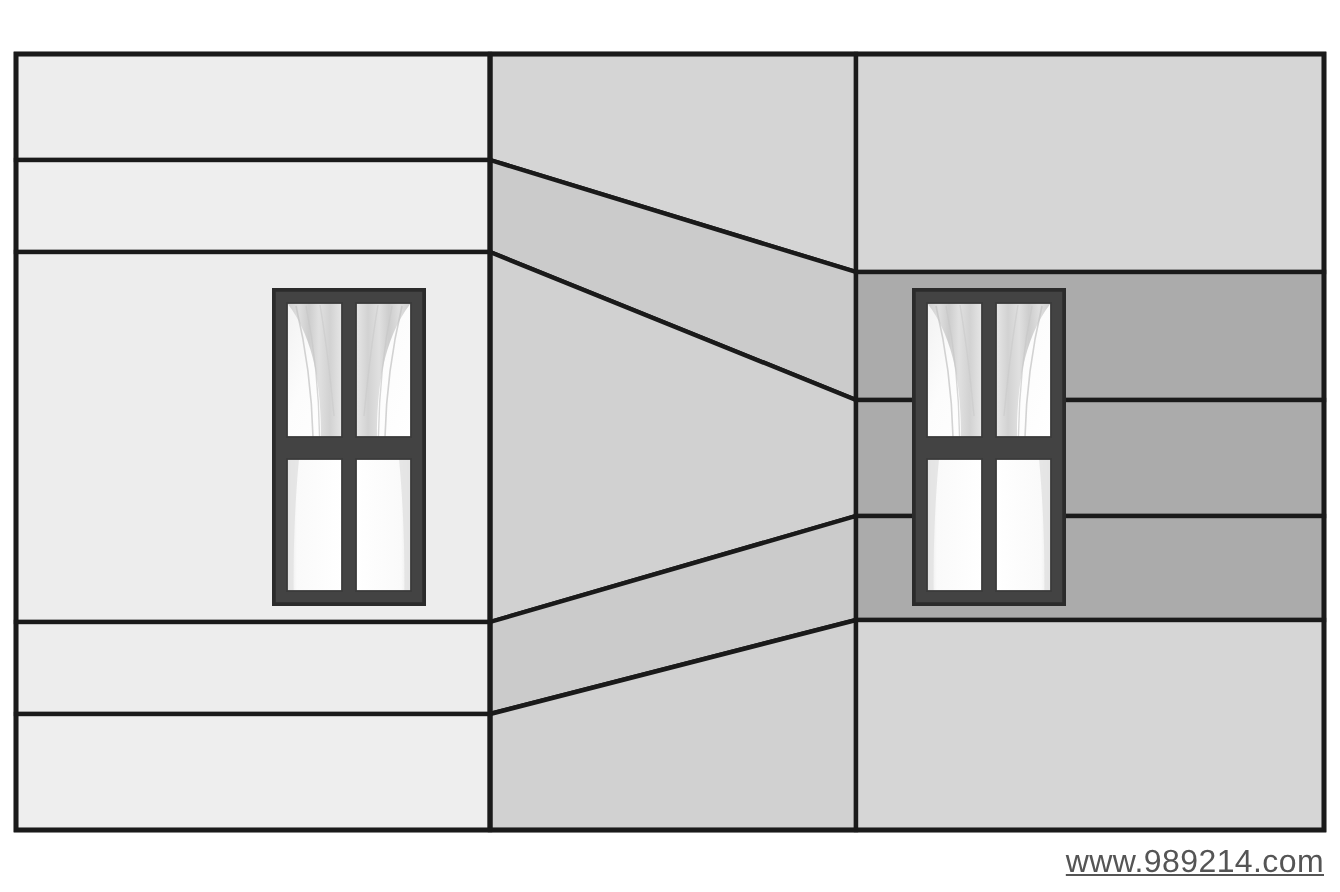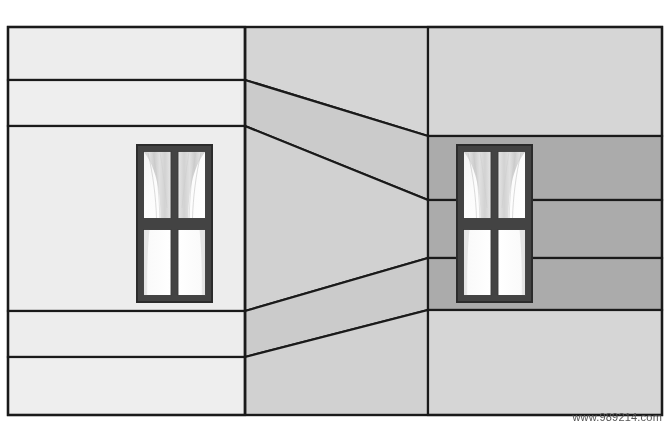--- a/index.html
+++ b/index.html
@@ -20,27 +20,28 @@
   }
   #scene svg {
     display: block;
     position: absolute;
     left: 0;
     top: 0;
   }
   #watermark {
     position: absolute;
     right: 8px;
-    bottom: 23px;
+    bottom: 5px;
     font-family: "Liberation Sans", sans-serif;
-    font-size: 11px;
+    font-size: 16px;
     letter-spacing: 0.2px;
     color: #555555;
     white-space: nowrap;
     user-select: none;
+    text-decoration: underline;
   }
 </style>
 </head>
 <body>
 
 <div id="scene">
 
   <svg id="drawing" width="670" height="446" viewBox="0 0 670 446">
 
     <defs>

